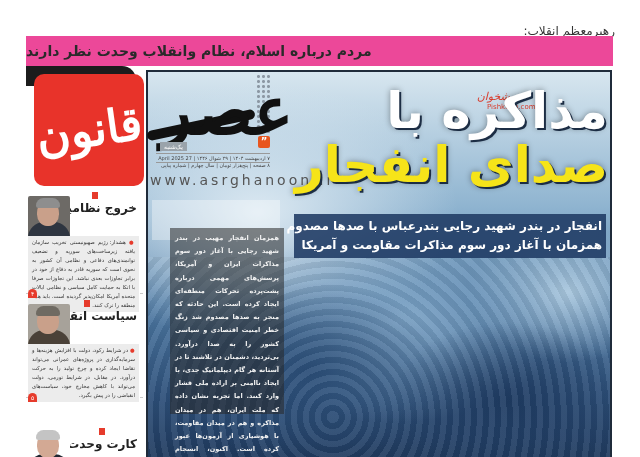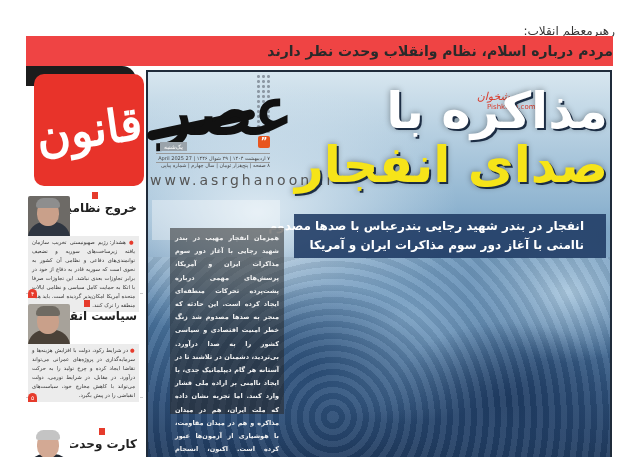--- a/index.html
+++ b/index.html
@@ -1,21 +1,21 @@
 <!DOCTYPE html>
 <html><head>
 <meta charset="utf-8">
 <style>
   * { box-sizing: border-box; margin: 0; padding: 0; }
   html, body { width: 640px; height: 457px; overflow: hidden; background: #ffffff; }
   body { position: relative; font-family: "DejaVu Sans", sans-serif; direction: rtl; }
 
   .kicker { position: absolute; top: 24px; right: 25px; font-size: 12px; color: #333; }
-  .banner { position: absolute; top: 36px; left: 26px; width: 587px; height: 30px; background: #ef4444;
-            display: flex; align-items: center; justify-content: flex-start; }
+  .banner { position: absolute; top: 36px; left: 26px; width: 587px; height: 30px; background: #ec4899;
+            display: flex; align-items: center; justify-content: flex-end; }
   .banner span { font-size: 14px; font-weight: bold; color: #2a2a2a; }
 
   
   .logo-tab { position: absolute; top: 66px; left: 26px; width: 110px; height: 20px; background: #1c1c1c; border-top-right-radius: 14px; }
   .logo { position: absolute; top: 74px; left: 34px; width: 110px; height: 112px; background: #e8332a; border-radius: 10px;
           display: flex; align-items: center; justify-content: center; overflow: hidden; }
   .logo span { font-family: "DejaVu Serif", serif; font-size: 46px; font-weight: bold; color: #fff; transform: rotate(-8deg); letter-spacing: -2px; }
 
   
   .main { position: absolute; top: 70px; left: 146px; width: 466px; height: 387px; overflow: hidden;
@@ -44,21 +44,21 @@
   .website { position: absolute; top: 172px; left: 150px; font-size: 14px; letter-spacing: 3px; color: #555; direction: ltr; }
 
   .watermark { position: absolute; top: 82px; left: 458px; text-align: center; direction: ltr; margin-top: 8px; }
   .watermark .fa { font-family: "DejaVu Serif", serif; font-size: 11px; color: #d93b2b; font-style: italic; }
   .watermark .en { font-size: 7px; color: #d93b2b; padding-left: 29px; }
 
   .headline1 { position: absolute; top: 86px; right: 32px; font-size: 50px; font-weight: bold; color: #ffffff;
                text-shadow: 2px 2px 0 #1c2d44, 0 0 6px rgba(0,0,0,0.4); line-height: 1; white-space: nowrap; margin-left: 44px; }
   .headline2 { position: absolute; top: 140px; right: 32px; font-size: 50px; font-weight: bold; color: #f6e419;
                text-shadow: 2px 2px 0 #1c2d44, 0 0 6px rgba(0,0,0,0.4); line-height: 1; white-space: nowrap; }
-  .subhead { position: absolute; top: 214px; right: 34px; width: 312px; background: rgba(31,58,99,0.88); padding: 3px 22px; }
+  .subhead { position: absolute; top: 214px; right: 34px; width: 312px; background: rgba(31,58,99,0.88); padding: 3px 4px; }
   .subhead div { color: #fff; font-size: 12px; font-weight: bold; line-height: 19px; text-align: right; white-space: nowrap; }
 
   .lead-box { position: absolute; top: 228px; left: 170px; width: 114px; height: 186px; background: rgba(40,40,40,0.55); padding: 4px 5px; }
   .lead-box p { color: #f3f3f3; font-size: 6.5px; line-height: 13.2px; text-align: justify; font-weight: bold; }
   .lead-fade { position: absolute; top: 200px; left: 152px; width: 128px; height: 40px; background: rgba(255,255,255,0.35); }
 
   
   .sidebar { position: absolute; top: 186px; left: 26px; width: 117px; }
   .sb-item { position: relative; height: 108px; border-bottom: 1px dashed #c9c9c9; }
   .sb-title { position: absolute; top: 6px; right: 6px; font-size: 12px; font-weight: bold; color: #222; display: flex; align-items: center; gap: 2px; flex-direction: column; }
@@ -105,21 +105,21 @@
 <div class="watermark">
   <div class="fa">پیشخوان</div>
   <div class="en">Pishkhan.com</div>
 </div>
 
 <div class="headline1">مذاکره با</div>
 <div class="headline2">صدای انفجار</div>
 
 <div class="subhead">
   <div>انفجار در بندر شهید رجایی بندرعباس با صدها مصدوم</div>
-  <div>ناامنی با آغاز دور سوم مذاکرات ایران و آمریکا</div>
+  <div>همزمان با آغاز دور سوم مذاکرات مقاومت و آمریکا</div>
 </div>
 
 <div class="lead-box">
   <p>همزمان انفجار مهیب در بندر شهید رجایی با آغاز دور سوم مذاکرات ایران و آمریکا، پرسش‌های مهمی درباره پشت‌پرده تحرکات منطقه‌ای ایجاد کرده است. این حادثه که منجر به صدها مصدوم شد زنگ خطر امنیت اقتصادی و سیاسی کشور را به صدا درآورد. بی‌تردید، دشمنان در تلاشند تا در آستانه هر گام دیپلماتیک جدی، با ایجاد ناامنی بر اراده ملی فشار وارد کنند. اما تجربه نشان داده که ملت ایران، هم در میدان مذاکره و هم در میدان مقاومت، با هوشیاری از آزمون‌ها عبور کرده است. اکنون، انسجام داخلی و شفافیت در اطلاع‌رسانی، کلید عبور از این بحران خواهد بود.</p>
 </div>
 
 <div class="sidebar">
   <div class="sb-item">
     <div class="sb-title">
       <span class="bar"></span>

